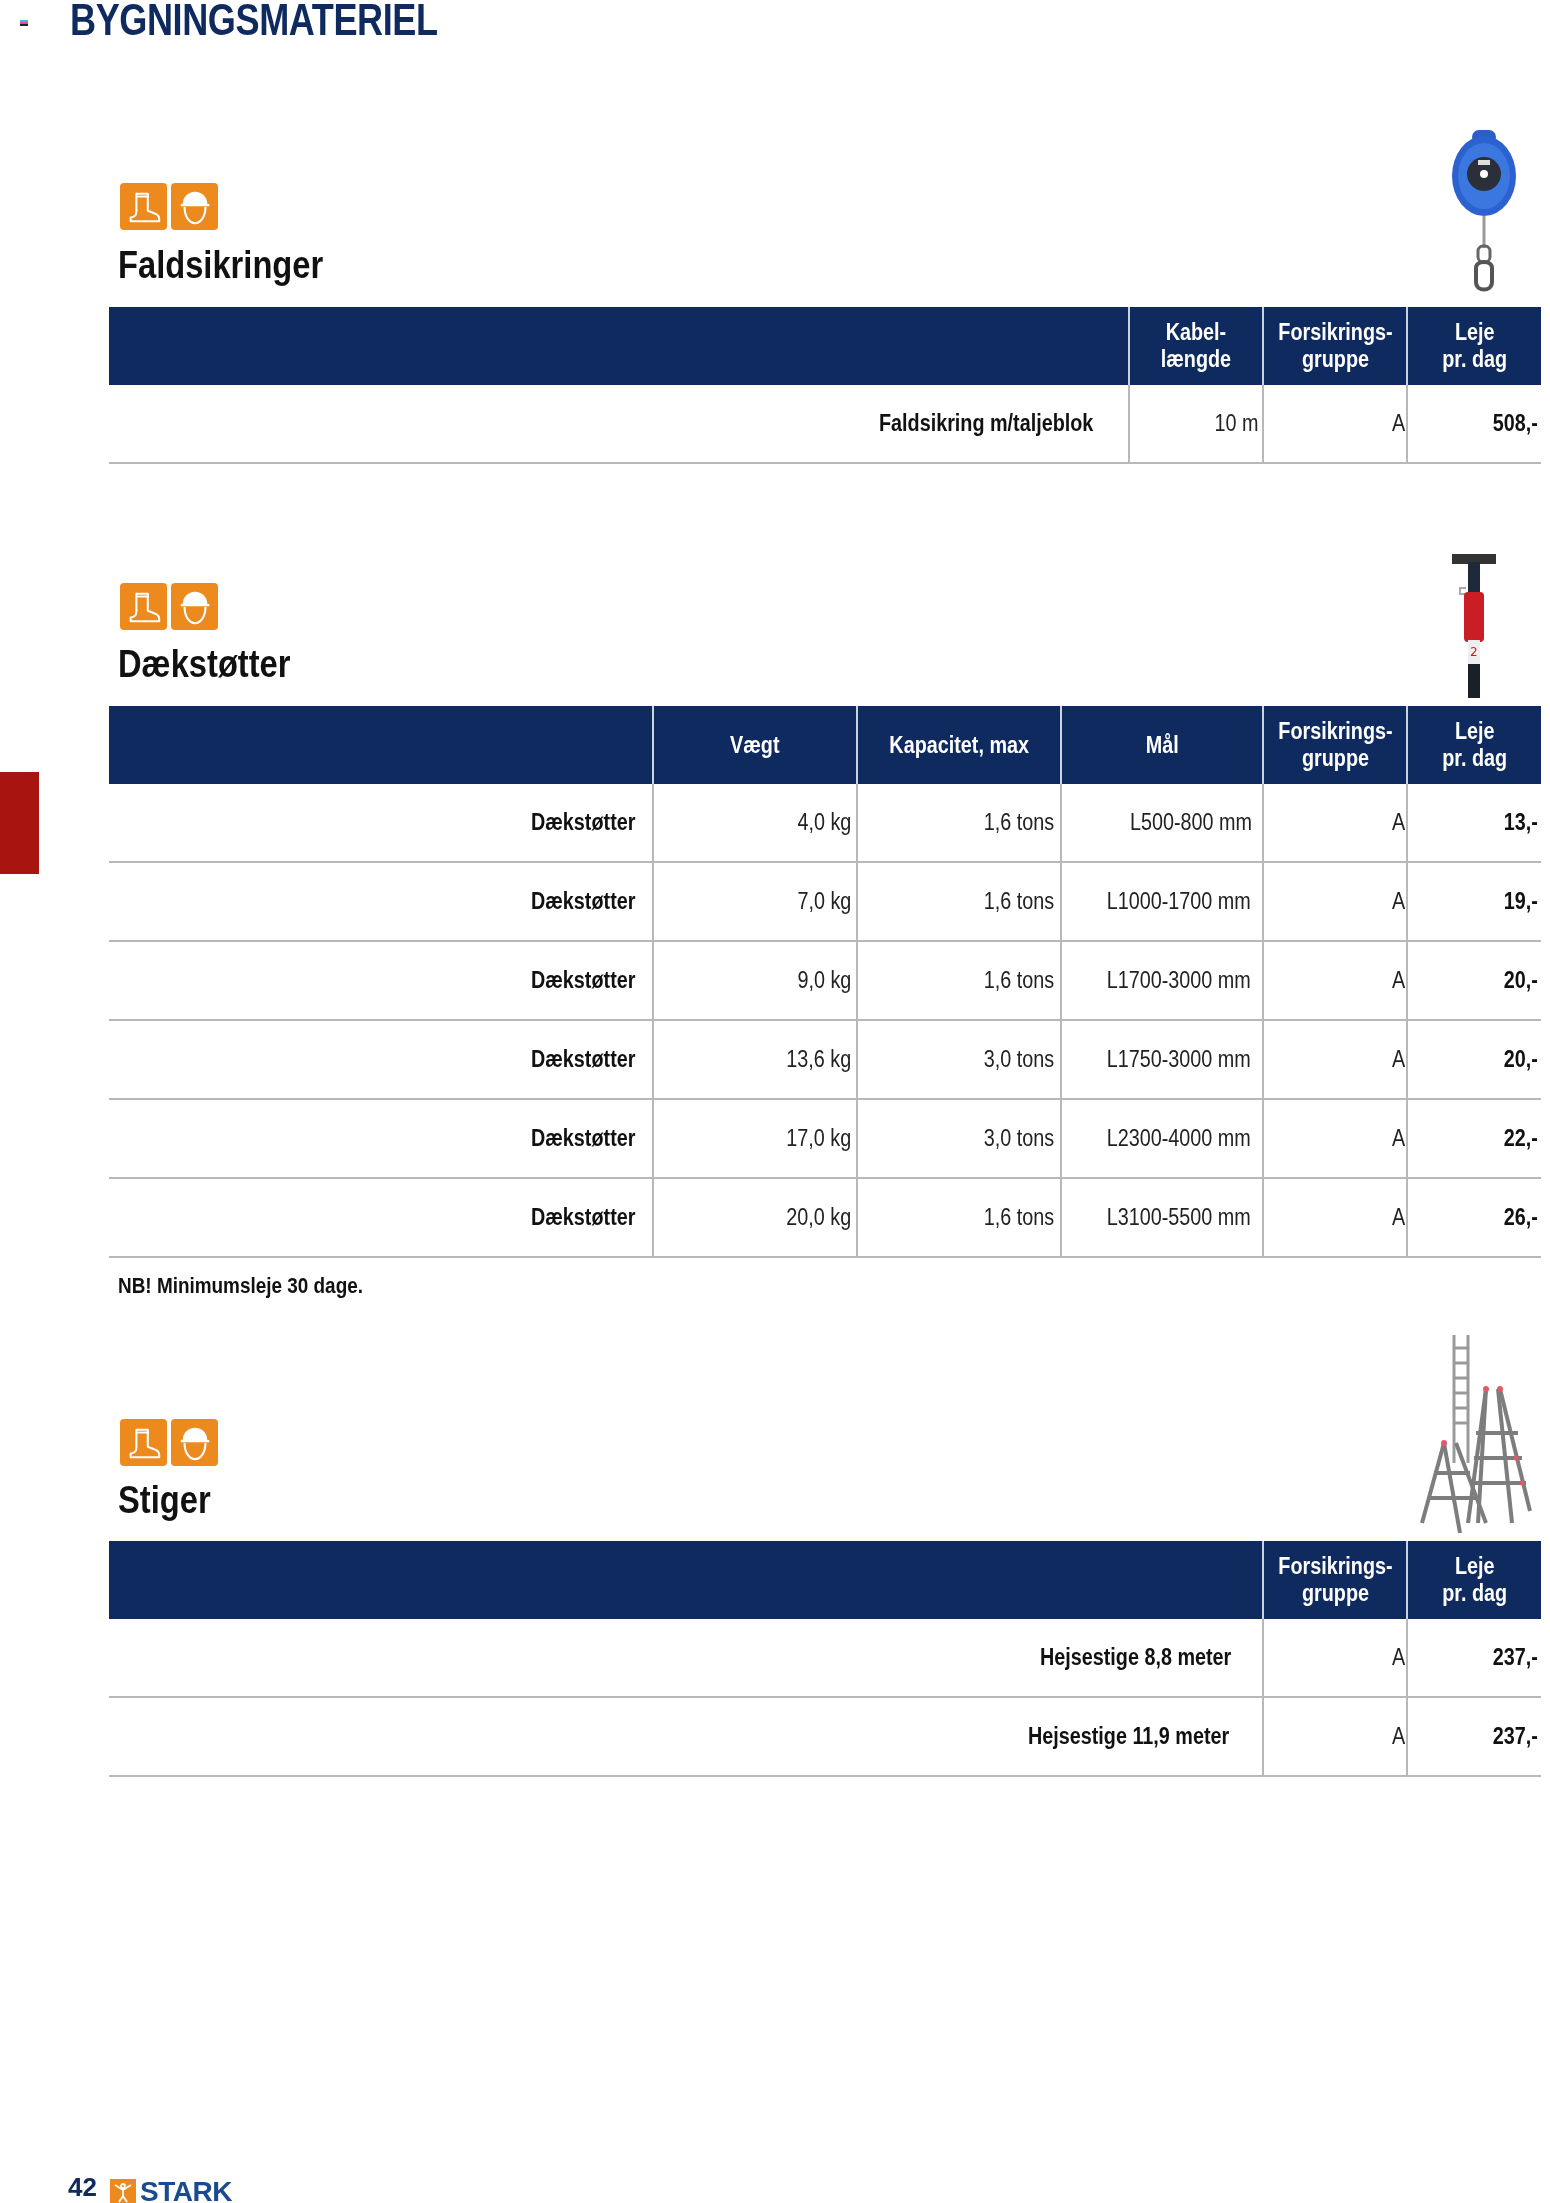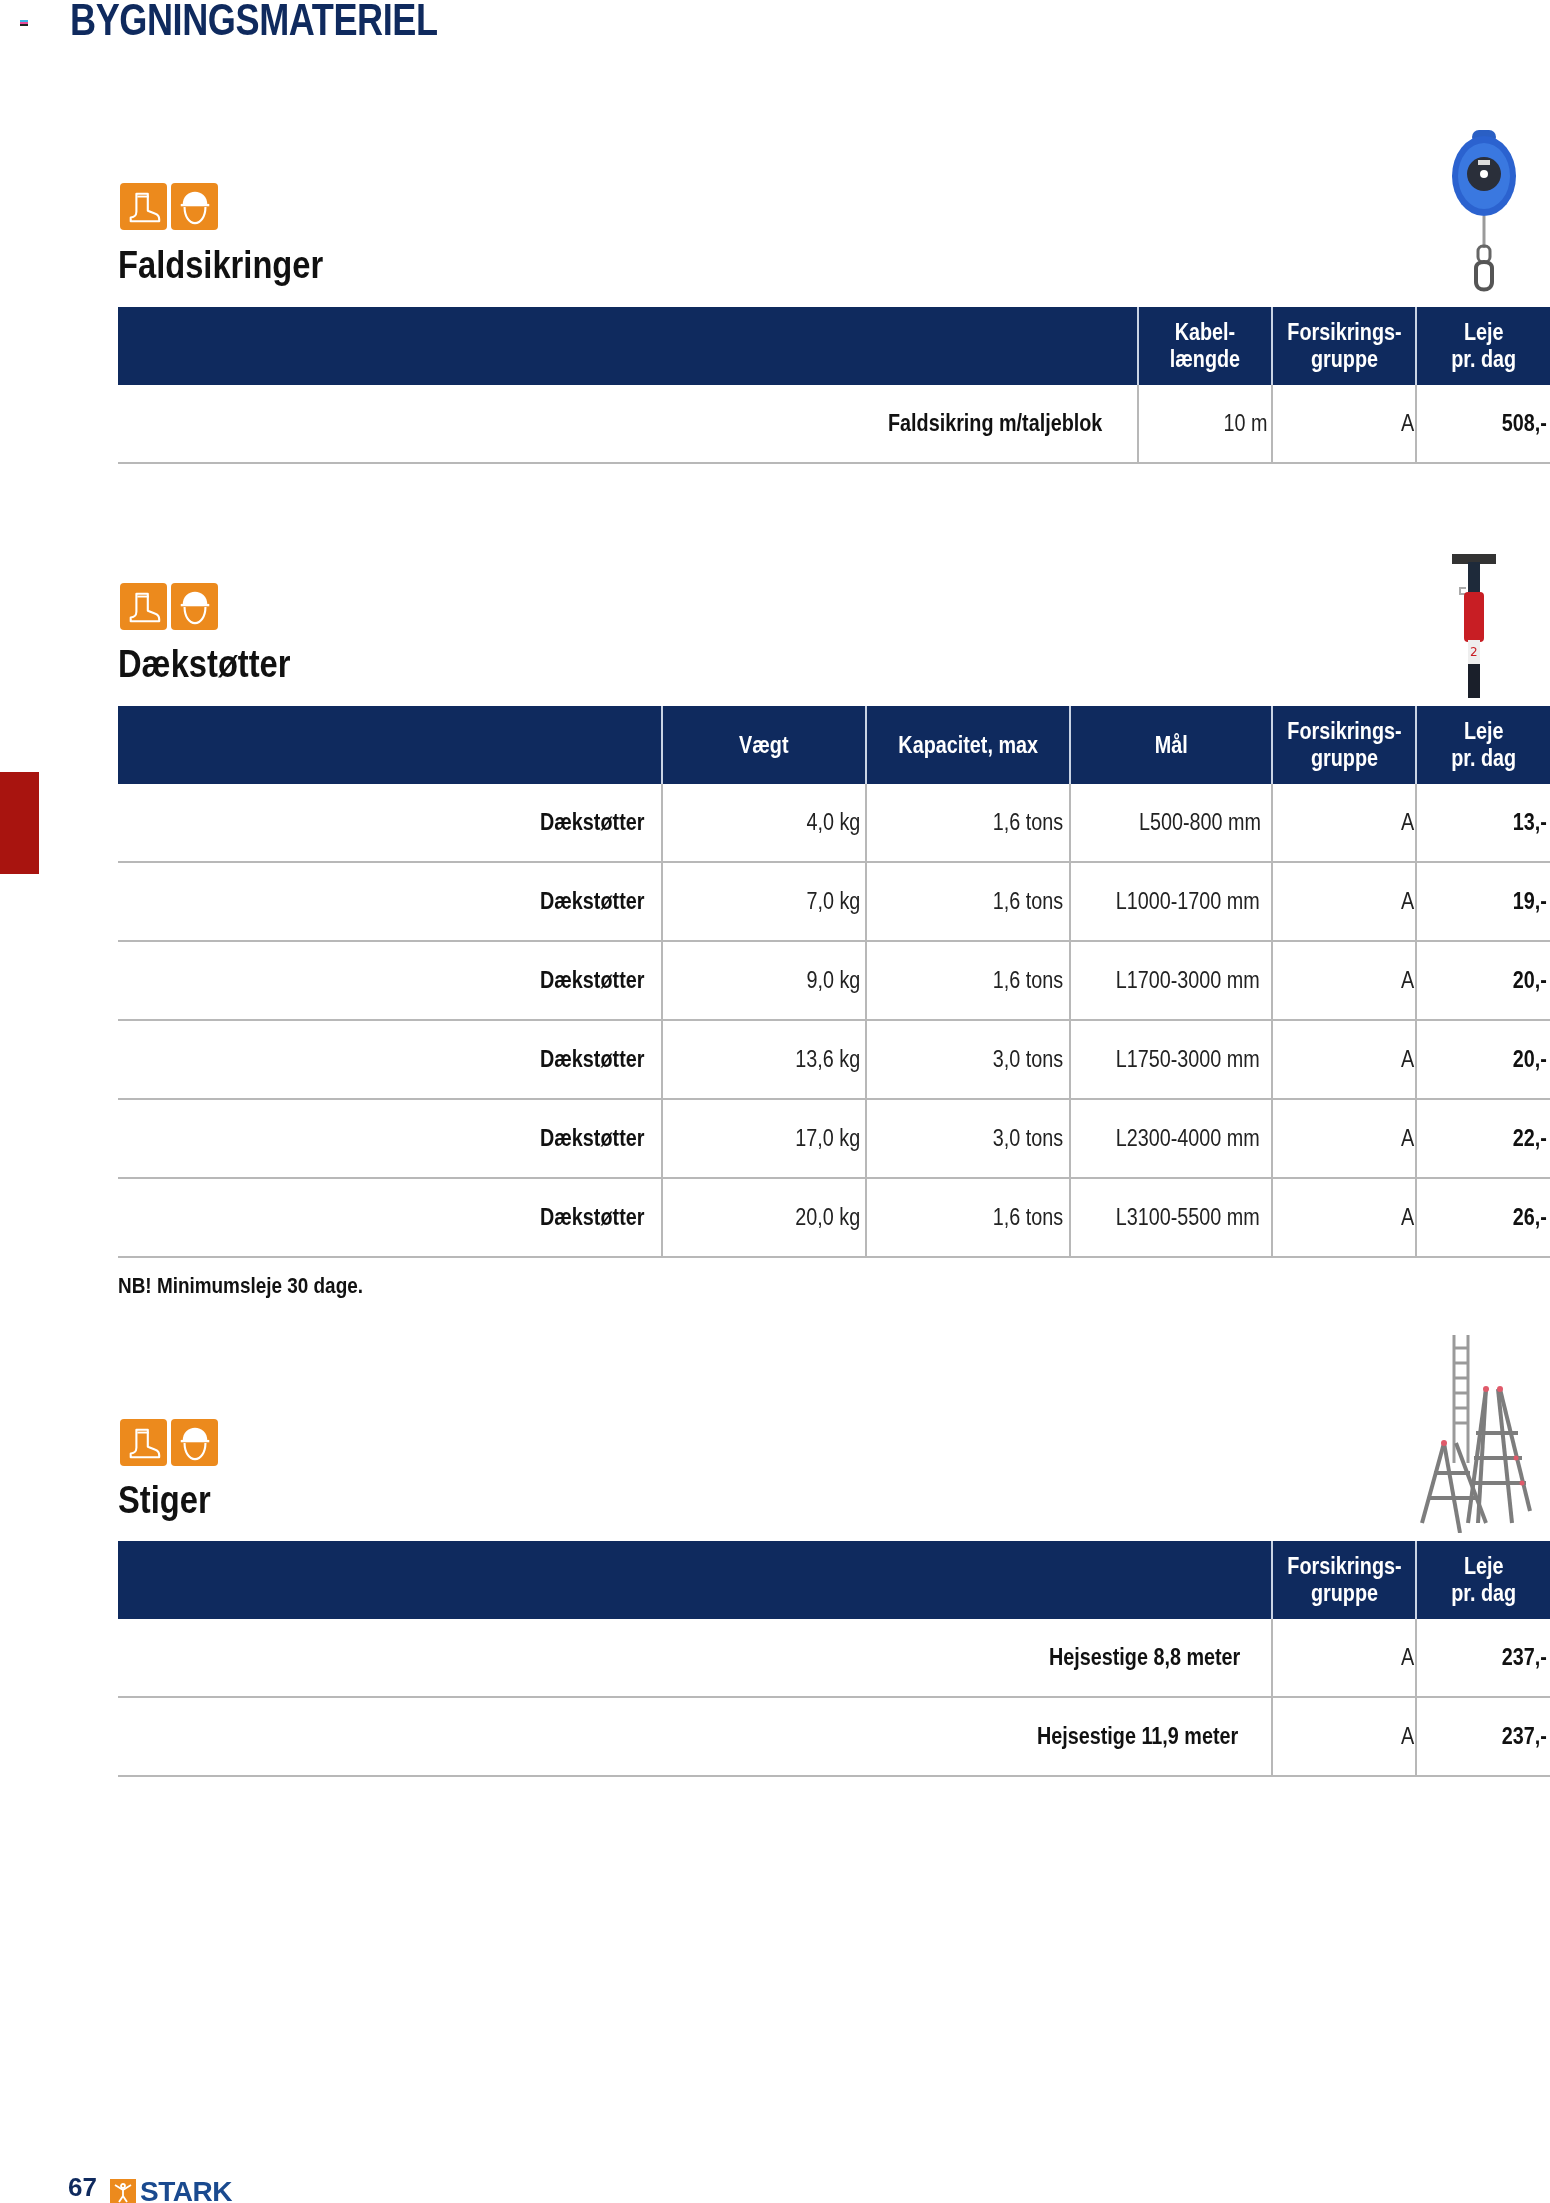--- a/index.html
+++ b/index.html
@@ -9,21 +9,21 @@
   .page-title { left:70px; top:-6px; font-size:44px; font-weight:bold; color:#0f2a5e;
                 letter-spacing:-0.5px; transform:scaleX(0.82); transform-origin:left top; line-height:52px; }
   .reg-mark { left:20px; top:20px; width:8px; height:6px; }
   .reg-mark div { height:2px; }
   .side-tab { left:0; top:772px; width:39px; height:102px; background:#a8140f; }
 
   .icons { display:flex; gap:4px; }
   .icon-box { width:47px; height:47px; background:#ec8a1d; border-radius:4px; display:flex; align-items:center; justify-content:center; }
   .section-title { font-size:38px; font-weight:bold; color:#111; transform:scaleX(0.86); transform-origin:left top; line-height:44px; white-space:nowrap; }
 
-  table.price { position:absolute; left:118px; width:1432px; border-collapse:collapse; table-layout:fixed; }
+  table.price { position:absolute; left:109px; width:1432px; border-collapse:collapse; table-layout:fixed; }
   table.price th { background:#0f2a5e; color:#fff; font-weight:bold; font-size:23px; line-height:27px;
                    height:78px; padding:0; text-align:center; border-left:2px solid #c9d3e4; }
   table.price th:first-child { border-left:none; }
   table.price th span { display:inline-block; transform:scaleX(0.86); }
   table.price td { height:77px; padding:0; border-bottom:2px solid #b8b8b8; border-left:2px solid #b8b8b8;
                    text-align:right; font-size:23px; color:#222; }
   table.price td:first-child { border-left:none; text-align:right; padding-left:11px; font-weight:bold; color:#111; }
   table.price td span { display:inline-block; transform:scaleX(0.86); transform-origin:center; }
   table.price td:first-child span { transform-origin:left center; }
   table.price td.price-cell { font-weight:bold; color:#111; }
@@ -279,21 +279,21 @@
       <td class="price-cell"><span>237,-</span></td>
     </tr>
     <tr>
       <td><span>Hejsestige 11,9 meter</span></td>
       <td><span>A</span></td>
       <td class="price-cell"><span>237,-</span></td>
     </tr>
   </tbody>
 </table>
 
-<div class="abs footer-num">67</div>
+<div class="abs footer-num">42</div>
 <div class="abs footer-logo">
   <div class="logo-box">
     <svg width="22" height="22" viewBox="0 0 22 22">
         <g stroke="#fff" stroke-width="1.8" fill="none">
           <circle cx="11" cy="5" r="2"></circle>
           <path d="M3 4 l8 5 l8-5 M11 9 v6 M11 15 l-4 6 M11 15 l4 6"></path>
         </g>
       </svg>
   </div>
   <span class="logo-text">STARK</span>

